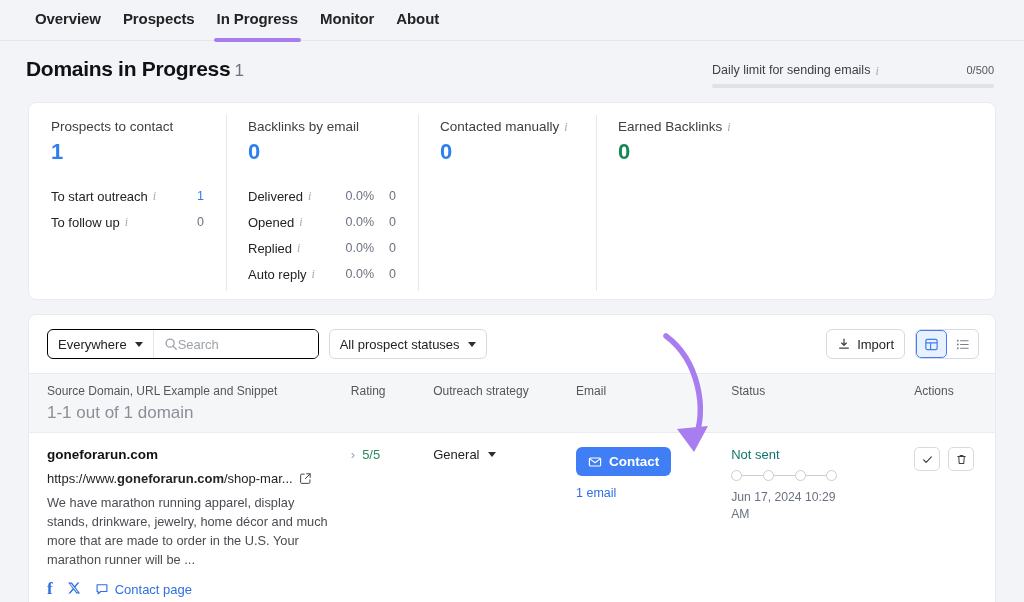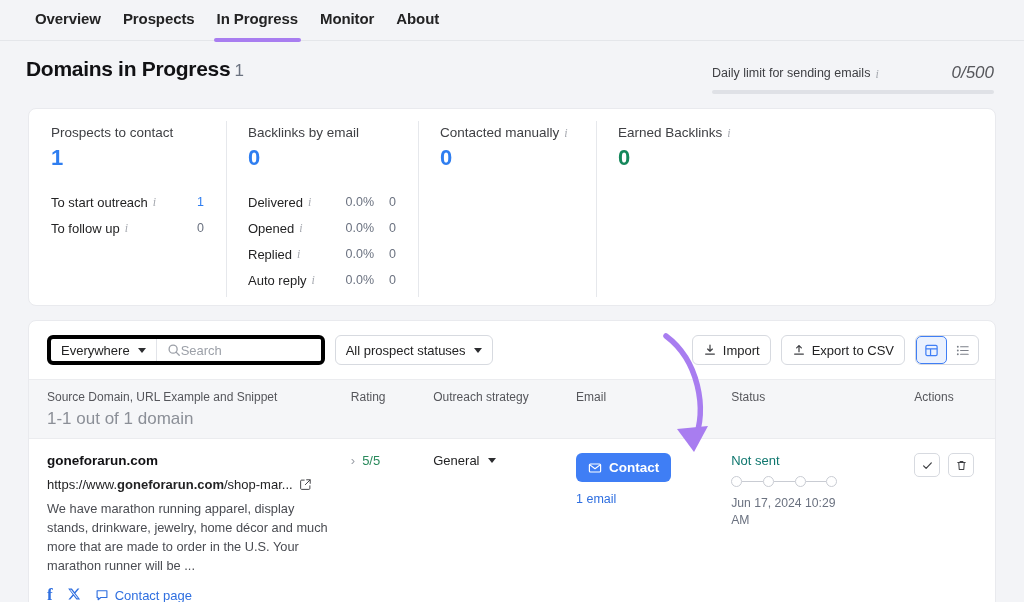--- a/index.html
+++ b/index.html
@@ -67,21 +67,21 @@
 
   .limit-box { width: 282px; padding-top: 6px; }
   .limit-row {
     display: flex;
     align-items: center;
     justify-content: space-between;
     font-size: 12.5px;
     color: #3f4044;
   }
   .limit-label { display: flex; align-items: flex-end; gap: 5px; }
-  .limit-val { color: #55565b; font-size: 17px; font-style: italic; }
+  .limit-val { color: #55565b; font-size: 11px; }
   .limit-bar {
     margin-top: 7px;
     height: 4px;
     border-radius: 2px;
     background: #dfe1e6;
     width: 100%;
   }
 
   .info-i {
     display: inline-block;
@@ -183,21 +183,21 @@
     color: #232324;
     padding: 0 10px;
     gap: 6px;
     cursor: pointer;
     white-space: nowrap;
   }
   .search-group {
     display: flex;
     align-items: center;
     height: 30px;
-    border: 4px solid #000000;
+    border: 1px solid #000000;
     border-radius: 6px;
     background: #fff;
     overflow: hidden;
   }
   .search-group .seg {
     display: flex;
     align-items: center;
     gap: 6px;
     padding: 0 10px;
     height: 100%;
@@ -548,27 +548,20 @@
     <div class="spacer"></div>
 
     <div class="ctrl">
       <svg width="14" height="14" viewBox="0 0 16 16" fill="none">
         <path d="M8 2.5v7M8 9.5L5.3 6.9M8 9.5l2.7-2.6" stroke="#3f4044" stroke-width="1.4" stroke-linecap="round" stroke-linejoin="round"></path>
         <path d="M3 12.6h10" stroke="#3f4044" stroke-width="1.4" stroke-linecap="round"></path>
       </svg>
       <span>Import</span>
     </div>
 
-    <div class="ctrl">
-      <svg width="14" height="14" viewBox="0 0 16 16" fill="none">
-        <path d="M8 10V3M8 3L5.3 5.6M8 3l2.7 2.6" stroke="#3f4044" stroke-width="1.4" stroke-linecap="round" stroke-linejoin="round"></path>
-        <path d="M3 12.6h10" stroke="#3f4044" stroke-width="1.4" stroke-linecap="round"></path>
-      </svg>
-      <span>Export to CSV</span>
-    </div>
 
     <div class="viewtoggle">
       <div class="vt active">
         <svg width="15" height="15" viewBox="0 0 16 16" fill="none">
           <rect x="2" y="2.6" width="12" height="10.8" rx="1.4" stroke="#3f7ef5" stroke-width="1.3"></rect>
           <path d="M2 6.3h12M7 6.3v7.1" stroke="#3f7ef5" stroke-width="1.3"></path>
         </svg>
       </div>
       <div class="vt">
         <svg width="15" height="15" viewBox="0 0 16 16" fill="none">

